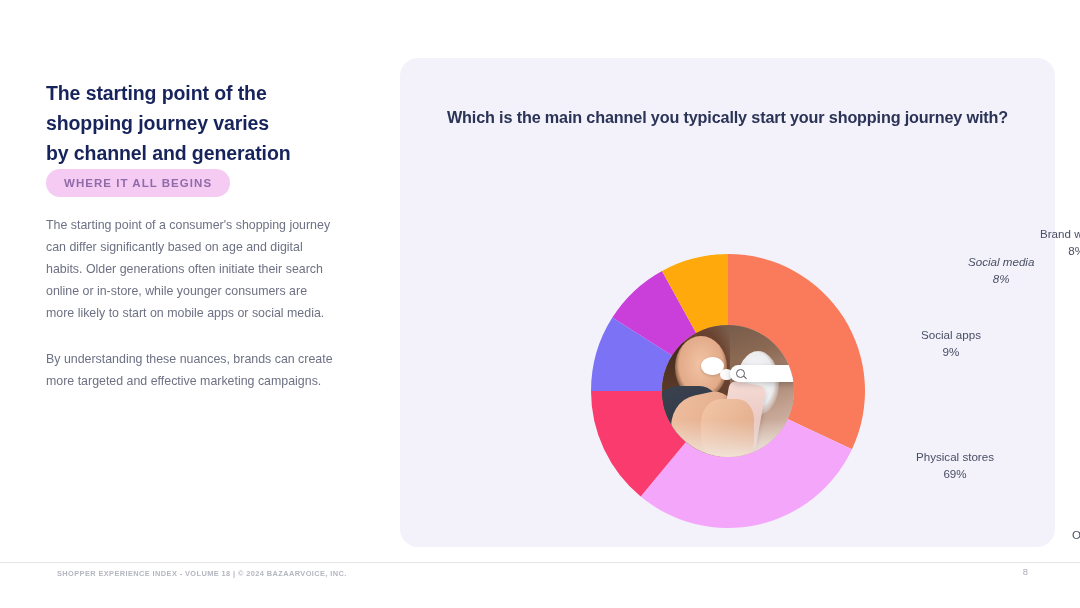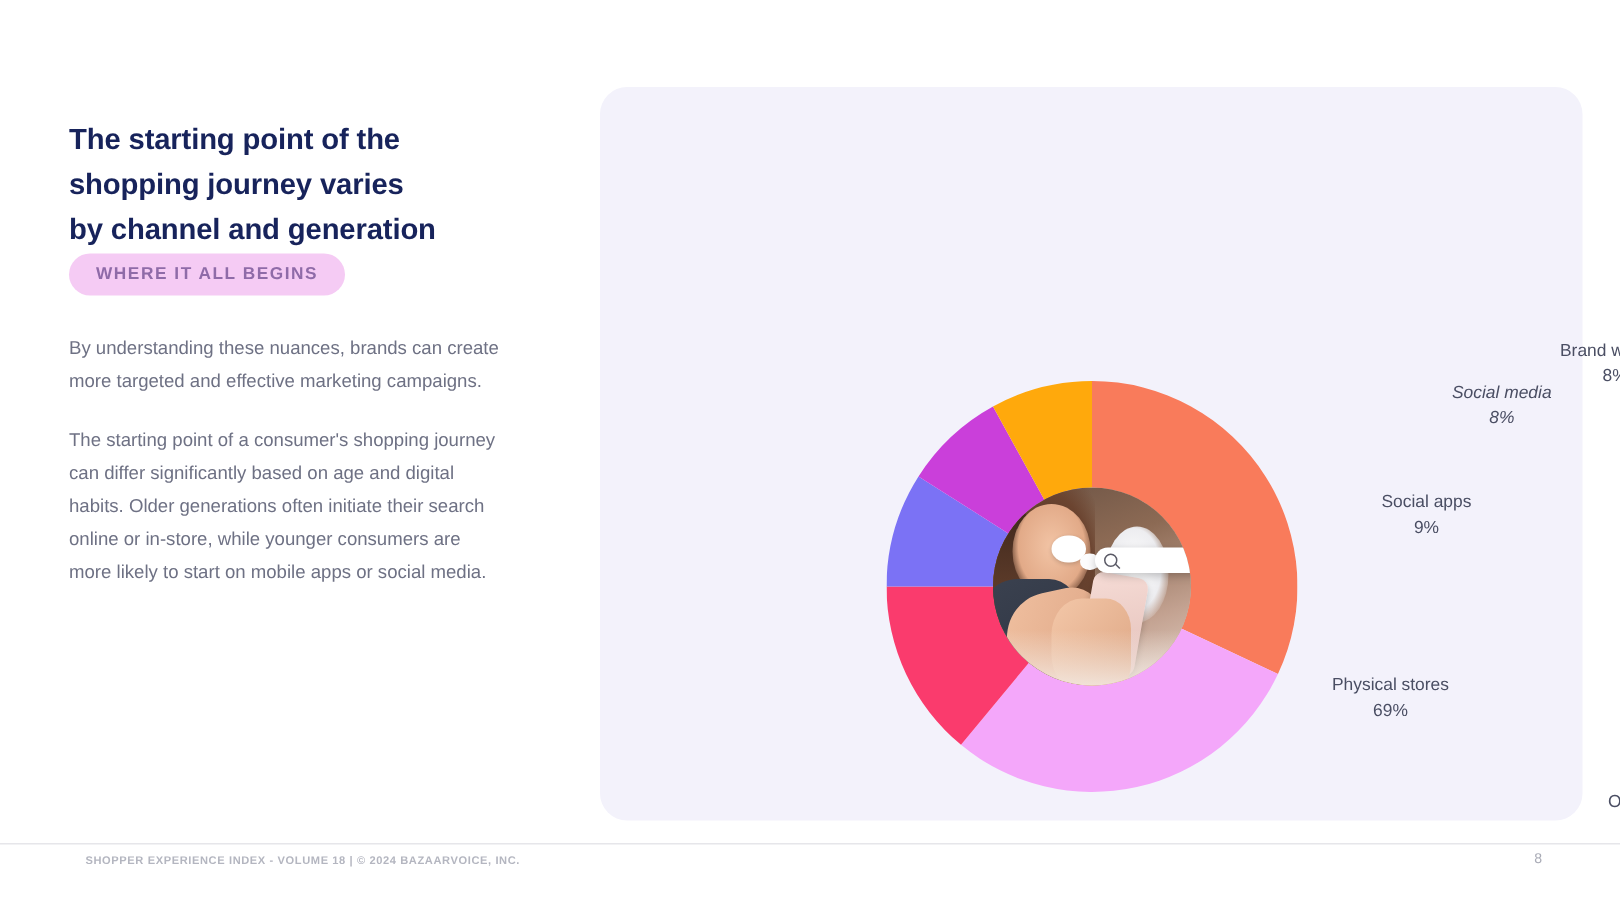--- a/index.html
+++ b/index.html
@@ -177,21 +177,21 @@
   .slice-label {
     position:absolute;
     color:#4A4E63;
     font-size:11.6px;
     line-height:1.5;
     text-align:center;
     white-space:nowrap;
   }
   .slice-label .pct { display:block; }
   #label-online-retailers { left:672px; top:468px; }
-  #label-physical-stores  { left:488px; top:390px; }
+  #label-physical-stores  { left:516px; top:390px; }
   #label-mobile-apps      { left:521px; top:268px; }
   #label-social-media     { left:568px; top:195px;font-style:italic; }
   #label-brand-website    { left:640px; top:167px; }
 
   
   #footer-rule {
     position:absolute;
     left:0; right:0; top:562px;
     height:1px; background:#E6E6EA;
   }
@@ -235,25 +235,26 @@
   }
 </style>
 </head>
 <body>
 
 <div id="slide">
 
   <div id="left-col">
     <div id="headline">The starting point of the shopping journey varies by channel and generation</div>
     <div id="eyebrow-badge">WHERE IT ALL BEGINS</div>
+    <p class="body-para">The starting point of a consumer's shopping journey can differ significantly based on age and digital habits. Older generations often initiate their search online or in-store, while younger consumers are more likely to start on mobile apps or social media.</p>
     <p class="body-para second">By understanding these nuances, brands can create more targeted and effective marketing campaigns.</p>
-    <p class="body-para">The starting point of a consumer's shopping journey can differ significantly based on age and digital habits. Older generations often initiate their search online or in-store, while younger consumers are more likely to start on mobile apps or social media.</p>
   </div>
 
   <div id="chart-panel">
+    <div id="chart-title">Which is the main channel you typically start your shopping journey with?</div>
 
     <div id="donut-wrap">
       <svg id="donut-svg" viewBox="0 0 274 274">
         <g id="donut-slices">
             <path d="M 137 0 A 137 137 0 0 1 260.9613061878447 195.33176294441495 L 196.50142697016543 164.99924621331917 A 65.75999999999999 65.75999999999999 0 0 0 137 71.24000000000001 Z" fill="#F97B5B"></path>
             <path d="M 260.9613061878447 195.33176294441495 A 137 137 0 0 1 49.67291340442955 242.56031426028318 L 95.08299843412618 187.66895084493592 A 65.75999999999999 65.75999999999999 0 0 0 196.50142697016543 164.99924621331917 Z" fill="#F4A7FA"></path>
             <path d="M 49.67291340442955 242.56031426028318 A 137 137 0 0 1 0 137.00000000000003 L 71.24000000000001 137 A 65.75999999999999 65.75999999999999 0 0 0 95.08299843412618 187.66895084493592 Z" fill="#FA3B6D"></path>
             <path d="M 0 137.00000000000003 A 137 137 0 0 1 21.327074206223926 63.59172908787748 L 81.47699561898749 101.7640299621812 A 65.75999999999999 65.75999999999999 0 0 0 71.24000000000001 137 Z" fill="#7B72F5"></path>
             <path d="M 21.327074206223926 63.59172908787748 A 137 137 0 0 1 70.99974664806501 16.945984833990693 L 105.3198783910712 79.37407272031554 A 65.75999999999999 65.75999999999999 0 0 0 81.47699561898749 101.7640299621812 Z" fill="#CA3FDA"></path>
             <path d="M 70.99974664806501 16.945984833990693 A 137 137 0 0 1 136.99999999999997 0 L 137 71.24000000000001 A 65.75999999999999 65.75999999999999 0 0 0 105.3198783910712 79.37407272031554 Z" fill="#FFA90C"></path>

